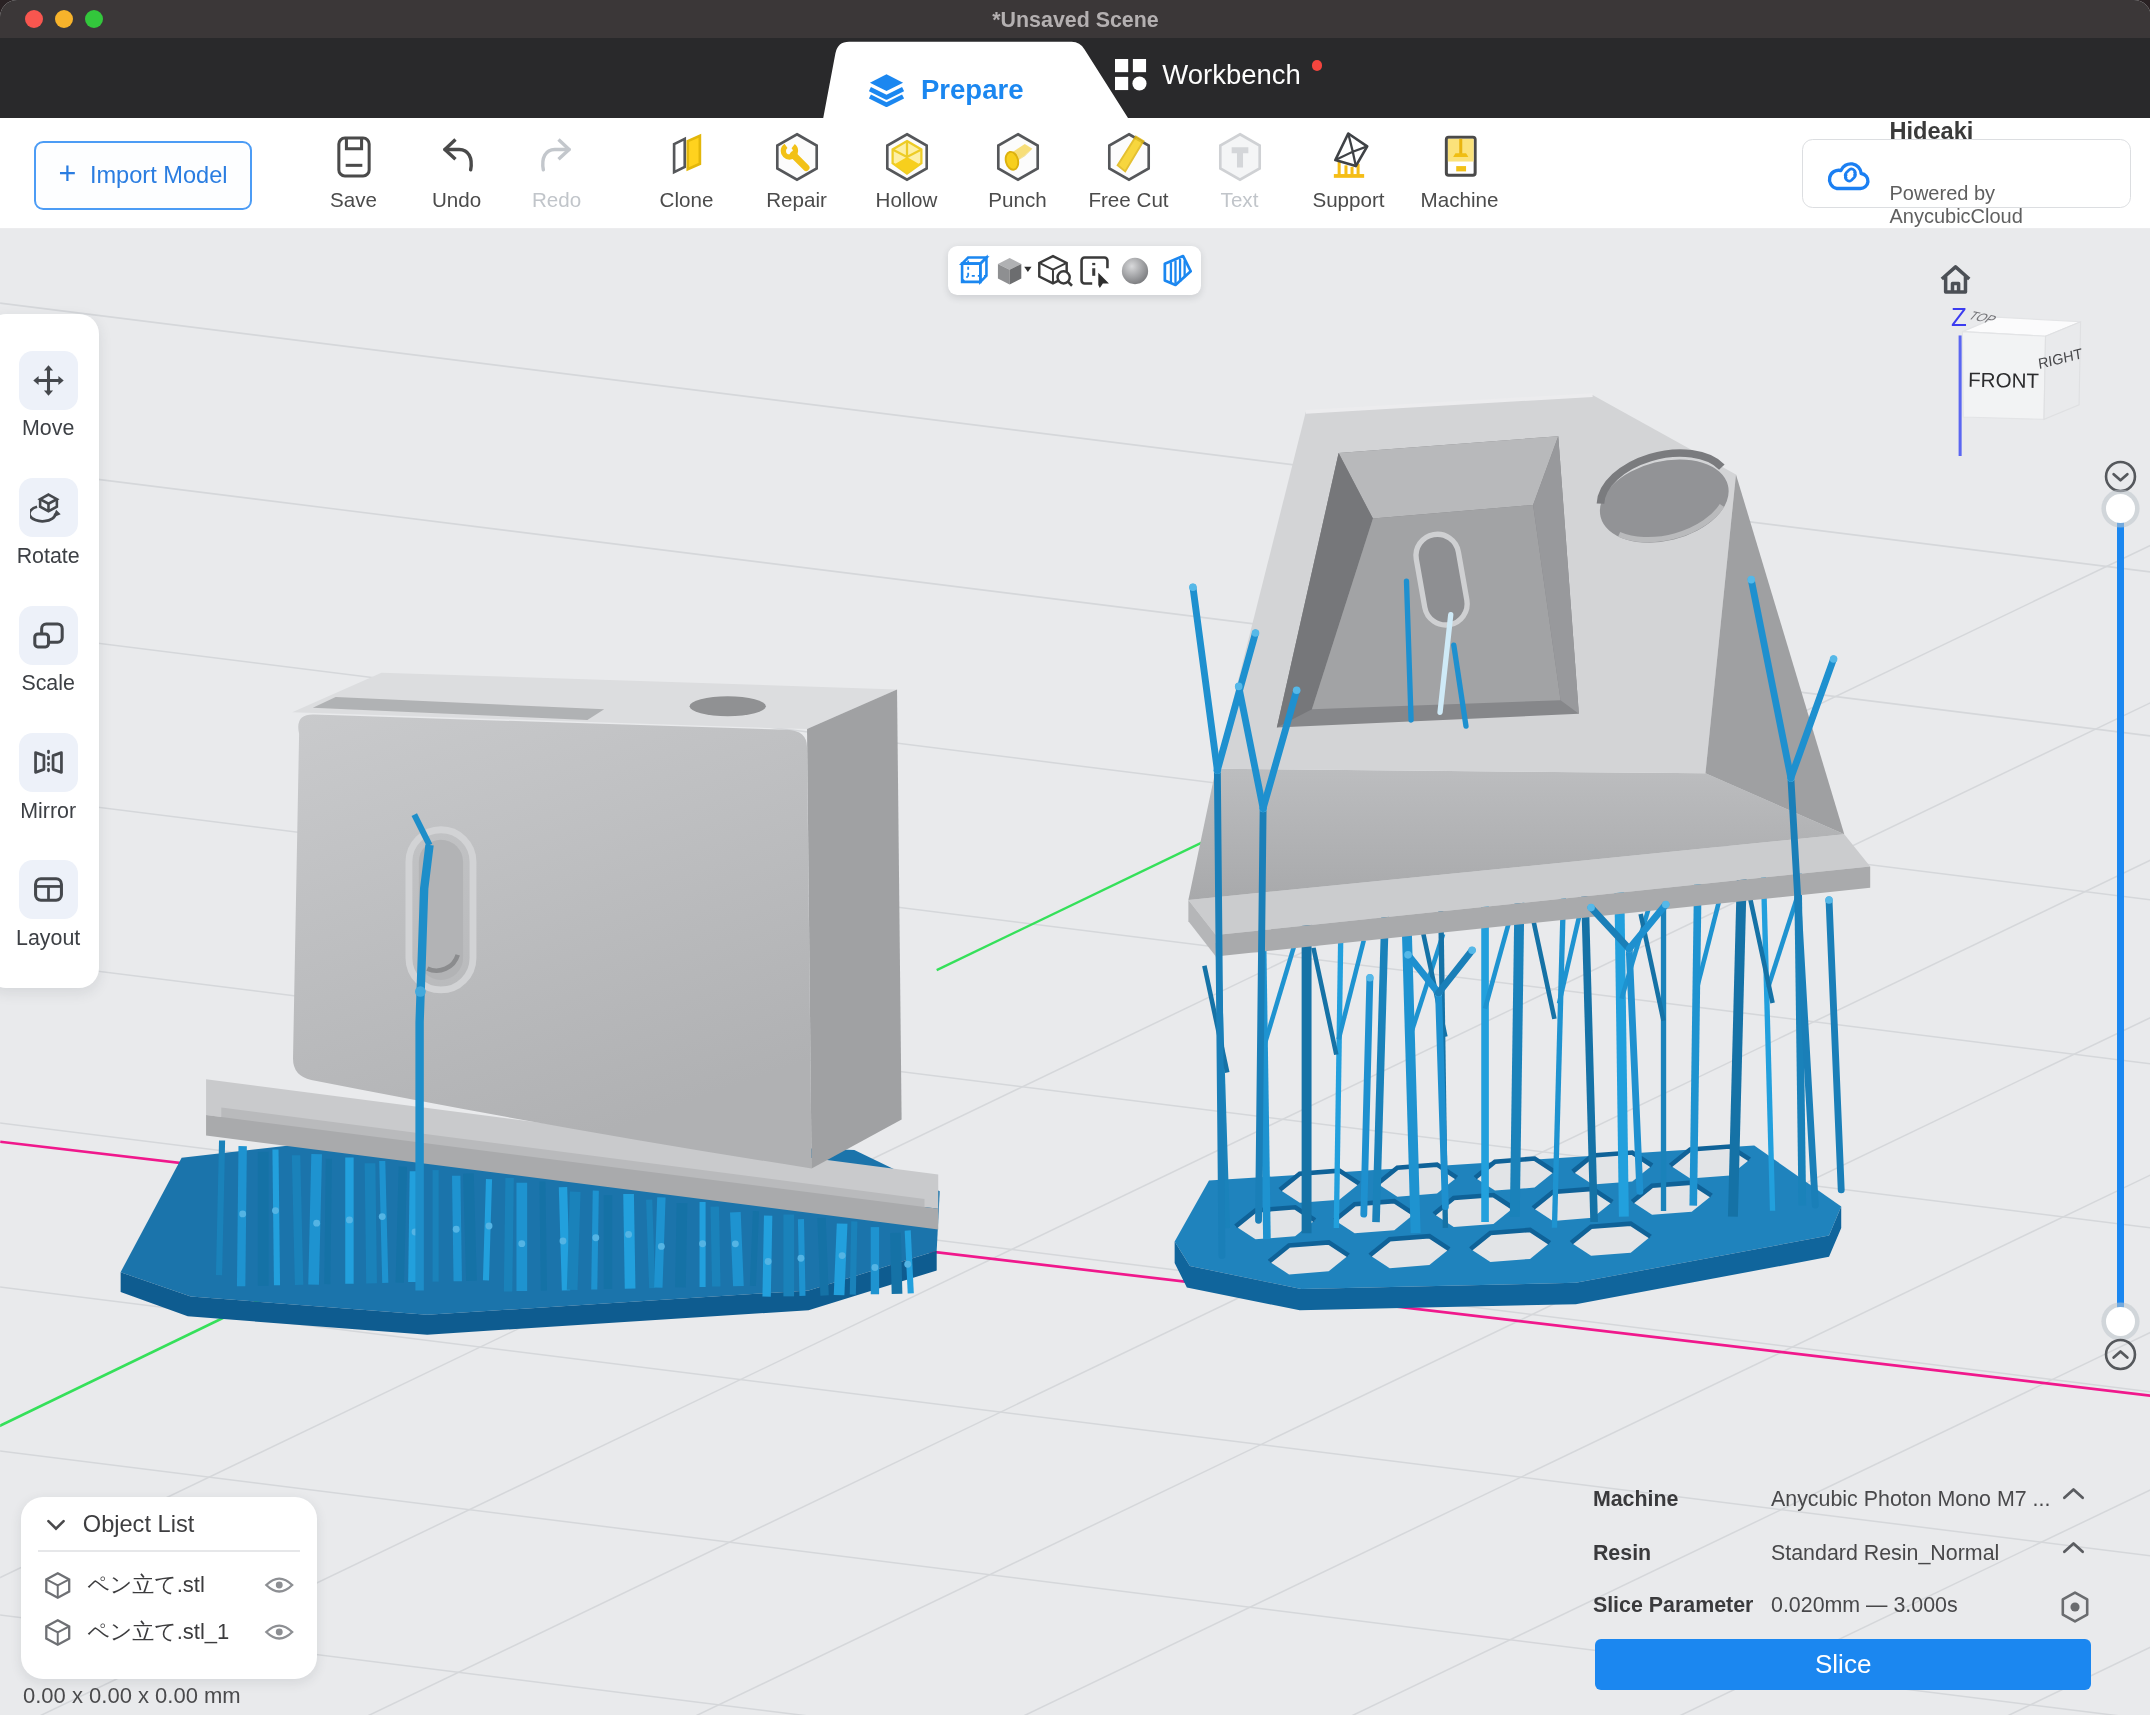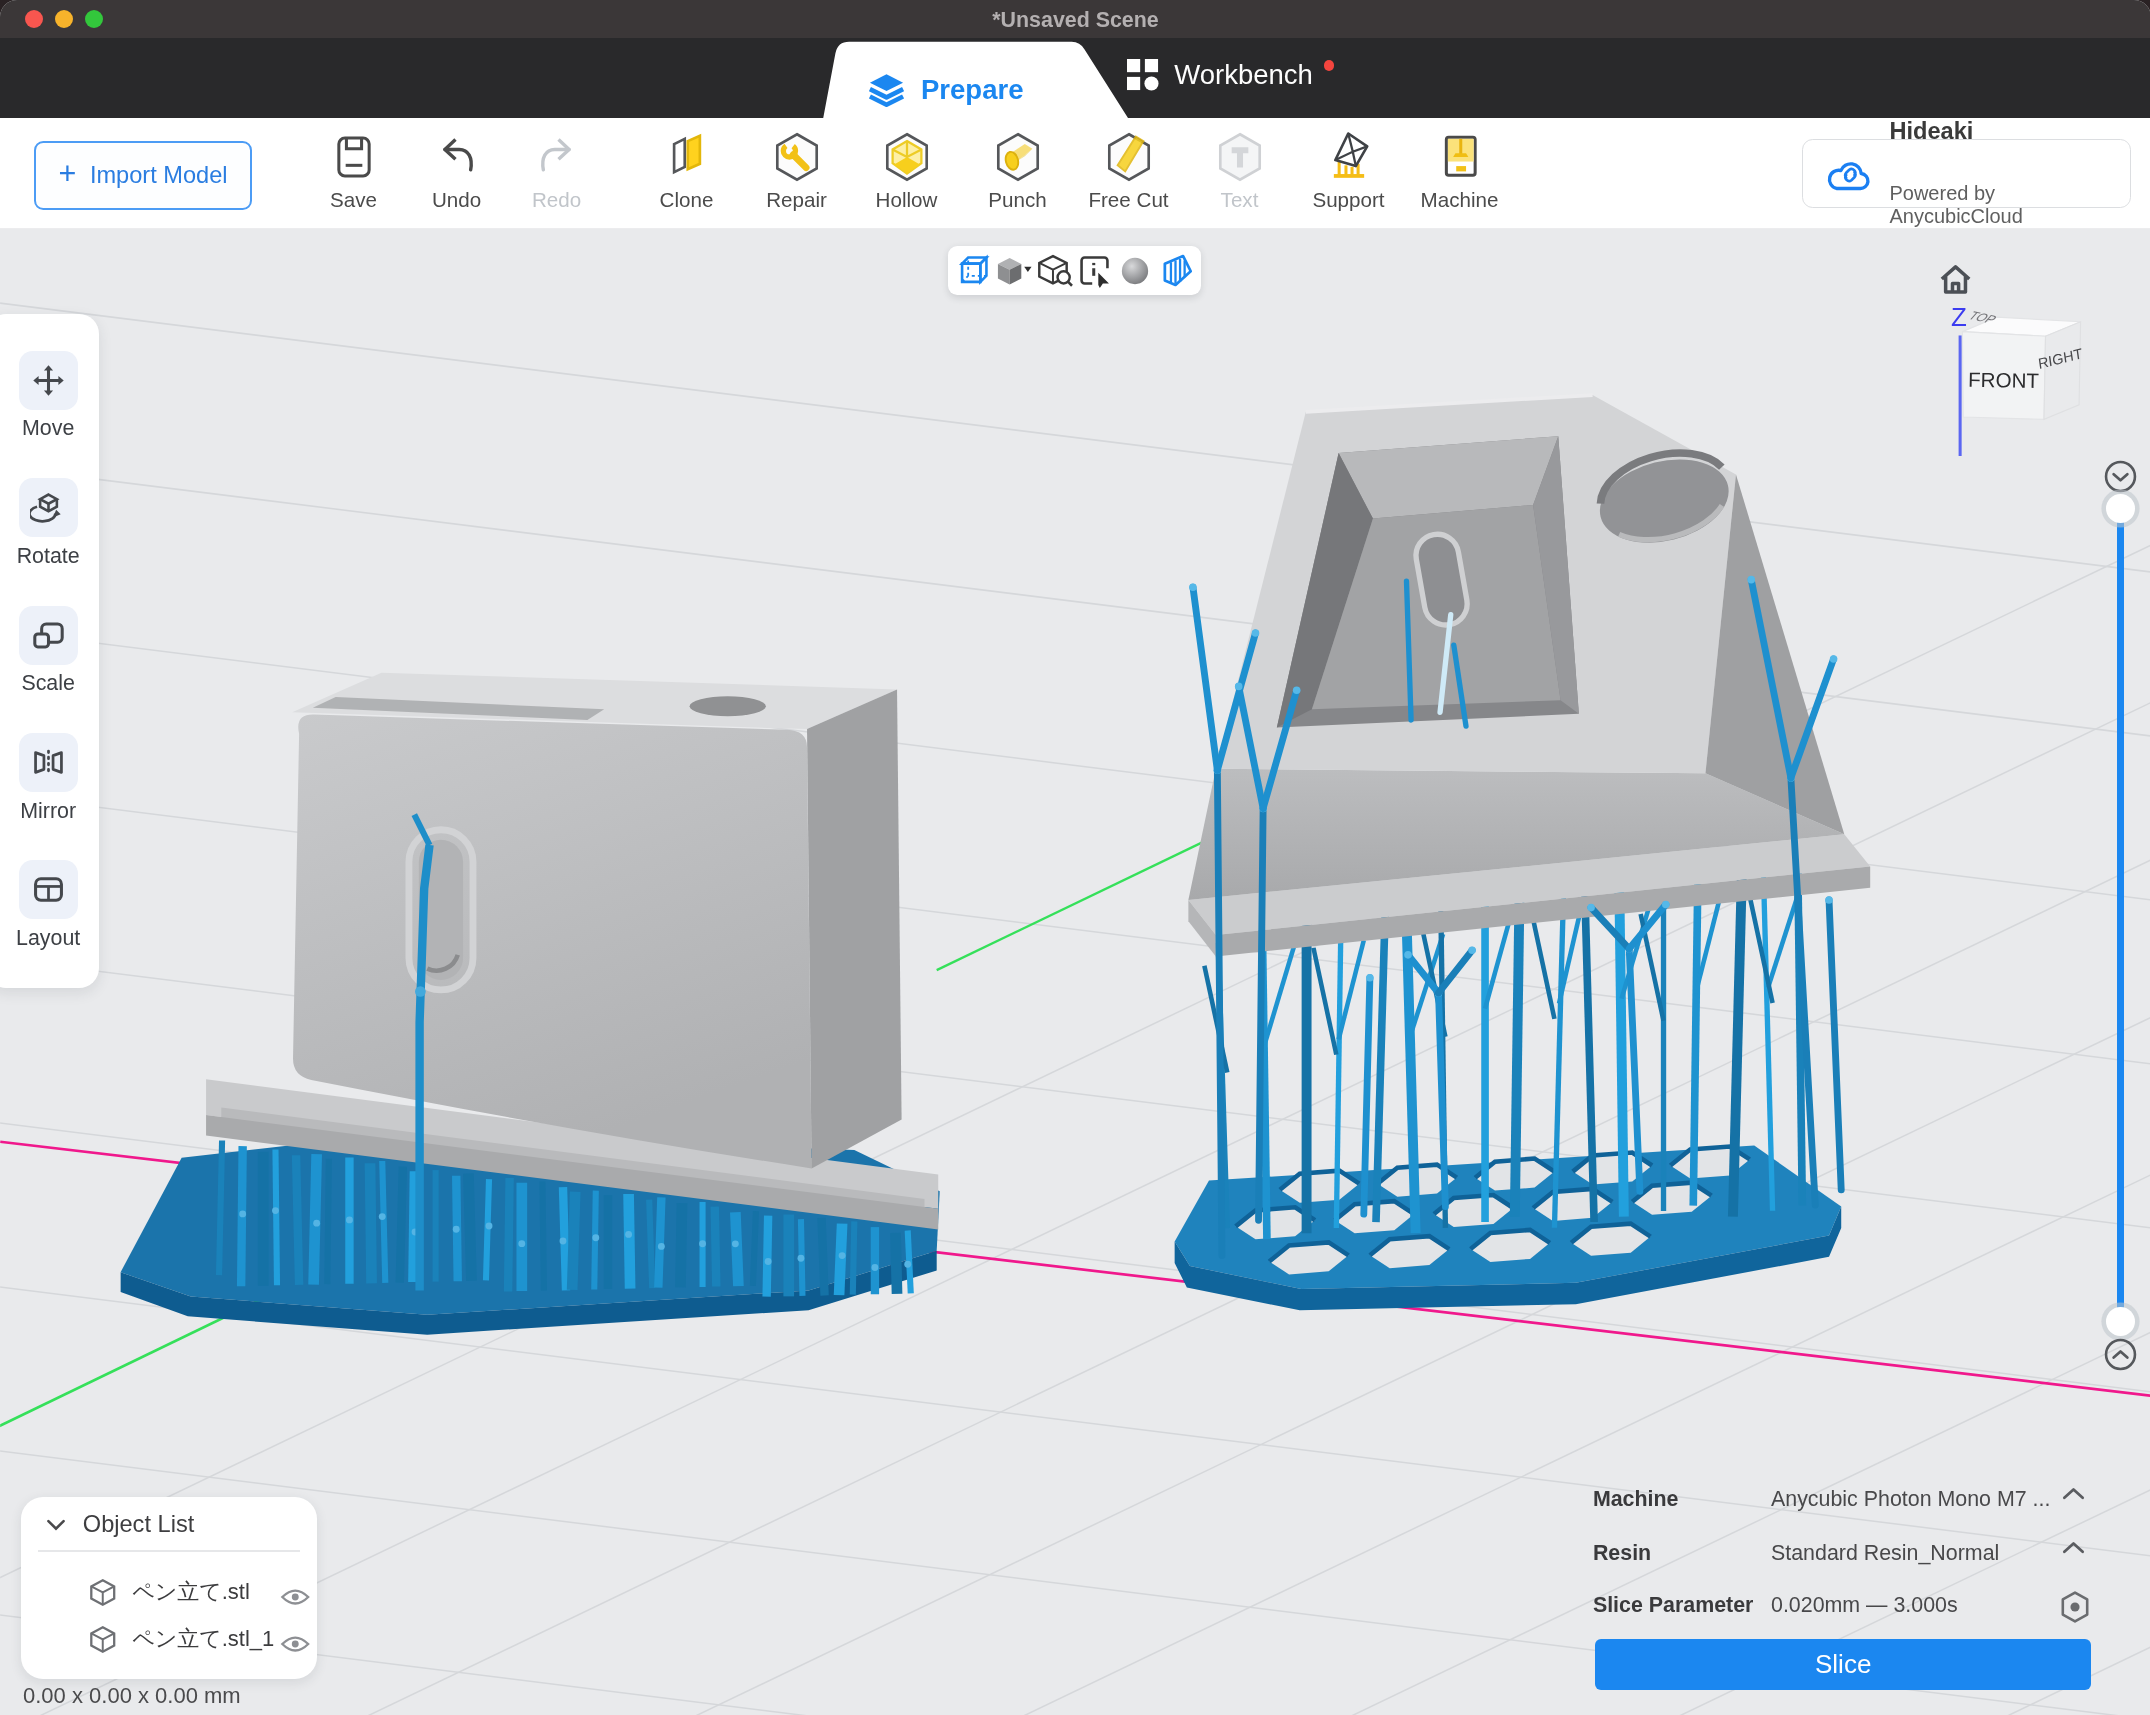--- a/index.html
+++ b/index.html
@@ -12,21 +12,21 @@
   .titlebar { position:absolute; left:0; top:0; width:100%; height:38px; background:#3b3738; }
   .traffic { position:absolute; top:10px; width:18.3px; height:18.3px; border-radius:50%; }
   .t-close{ left:25px; background:#f8564f; } .t-min{ left:55px; background:#f7b32b; } .t-max{ left:85px; background:#33c73c; }
   .win-title { position:absolute; left:0; right:0; top:7.6px; text-align:center; font-size:21.4px; font-weight:700; color:#b4b0b1; }
 
   
   .tabstrip { position:absolute; left:0; top:38px; width:100%; height:80px; background:#29292b; }
   .tab-shape { position:absolute; left:820px; top:0; }
   .tab-prepare-content { position:absolute; left:869px; top:35px; display:flex; align-items:center; gap:17px;text-align:right; }
   .tab-prepare-content .lbl { font-size:27.5px; font-weight:600; color:#1b87f0; }
-  .tab-workbench { position:absolute; left:1115px; top:21.4px; display:flex; align-items:center; gap:15.3px; cursor:default;margin-left:12px; }
+  .tab-workbench { position:absolute; left:1115px; top:21.4px; display:flex; align-items:center; gap:15.3px; cursor:default; }
   .tab-workbench .lbl { font-size:27.5px; font-weight:500; color:#fdfdfd; }
   .wb-dot { width:10.7px; height:10.7px; border-radius:50%; background:#f4453e; margin:-20px 0 0 -4.6px; }
 
   
   .toolbar { position:absolute; left:0; top:118px; width:100%; height:111px; background:#ffffff; border-bottom:0.8px solid #ececee; }
   .import-btn { position:absolute; left:34px; top:23px; width:218px; height:69px; border:2.3px solid #4c9cf5; border-radius:9.2px;
                 background:#fdfeff; display:flex; align-items:center; justify-content:center; gap:13.7px; cursor:pointer; }
   .import-btn .plus { font-size:30.5px; color:#2a7de1; font-weight:400; margin-top:-3.1px; }
   .import-btn .txt  { font-size:23.6px; color:#2a7de1; }
   .tb-item { position:absolute; top:13.7px; width:107px; display:flex; flex-direction:column; align-items:center; gap:6.1px; cursor:pointer; }
@@ -57,21 +57,21 @@
   .vslider-btn { position:absolute; width:35px; height:35px; cursor:pointer; }
   .vtrack { position:absolute; left:2117px; top:280px; width:6.9px; height:812px; background:#1b87f0; border-radius:3.8px; cursor:pointer; }
   .vhandle { position:absolute; left:2106px; width:29px; height:29px; background:#fff; border-radius:50%;
              box-shadow:0 0 0 4.6px rgba(190,196,204,.55); cursor:pointer; }
 
   .objectlist { position:absolute; left:21.4px; top:1268px; width:296px; height:182px; background:#fff; border-radius:22px;
                 box-shadow:0 3.8px 12.2px rgba(40,50,60,.10); }
   .ol-header { position:absolute; left:0; top:10.7px; width:100%; height:34px; display:flex; align-items:center; gap:17px; padding-left:24.4px; cursor:pointer; }
   .ol-header .cap { font-size:23.6px; color:#3e3e40; }
   .ol-div { position:absolute; left:17px; right:17px; top:53px; height:1.5px; background:#e6e7e9; }
-  .ol-row { position:absolute; left:16px; width:100%; height:44px; display:flex; align-items:flex-end; cursor:pointer;padding-left:29px; }
+  .ol-row { position:absolute; left:0; width:100%; height:44px; display:flex; align-items:center; cursor:pointer; }
   .ol-row .nm { font-size:22px; color:#3c3c3e; margin-left:15.3px; }
   .ol-row .cicon { margin-left:23px; }
   .ol-row .eye { position:absolute; right:23px; cursor:pointer; }
   .dims { position:absolute; left:23px; top:1454px; font-size:22px; color:#4a4a4c; }
 
   .settings { position:absolute; left:1586px; top:1243px; width:526px; }
   .set-row { position:absolute; left:0; width:100%; height:35px; }
   .set-row .lab { position:absolute; left:6.9px; top:4.6px; font-size:21.4px; font-weight:600; color:#3a3a3c; }
   .set-row .val { position:absolute; left:185px; top:4.6px; font-size:21.4px; color:#48484a; white-space:nowrap; }
   .set-row .act { position:absolute; left:473px; top:1.5px; cursor:pointer; }

